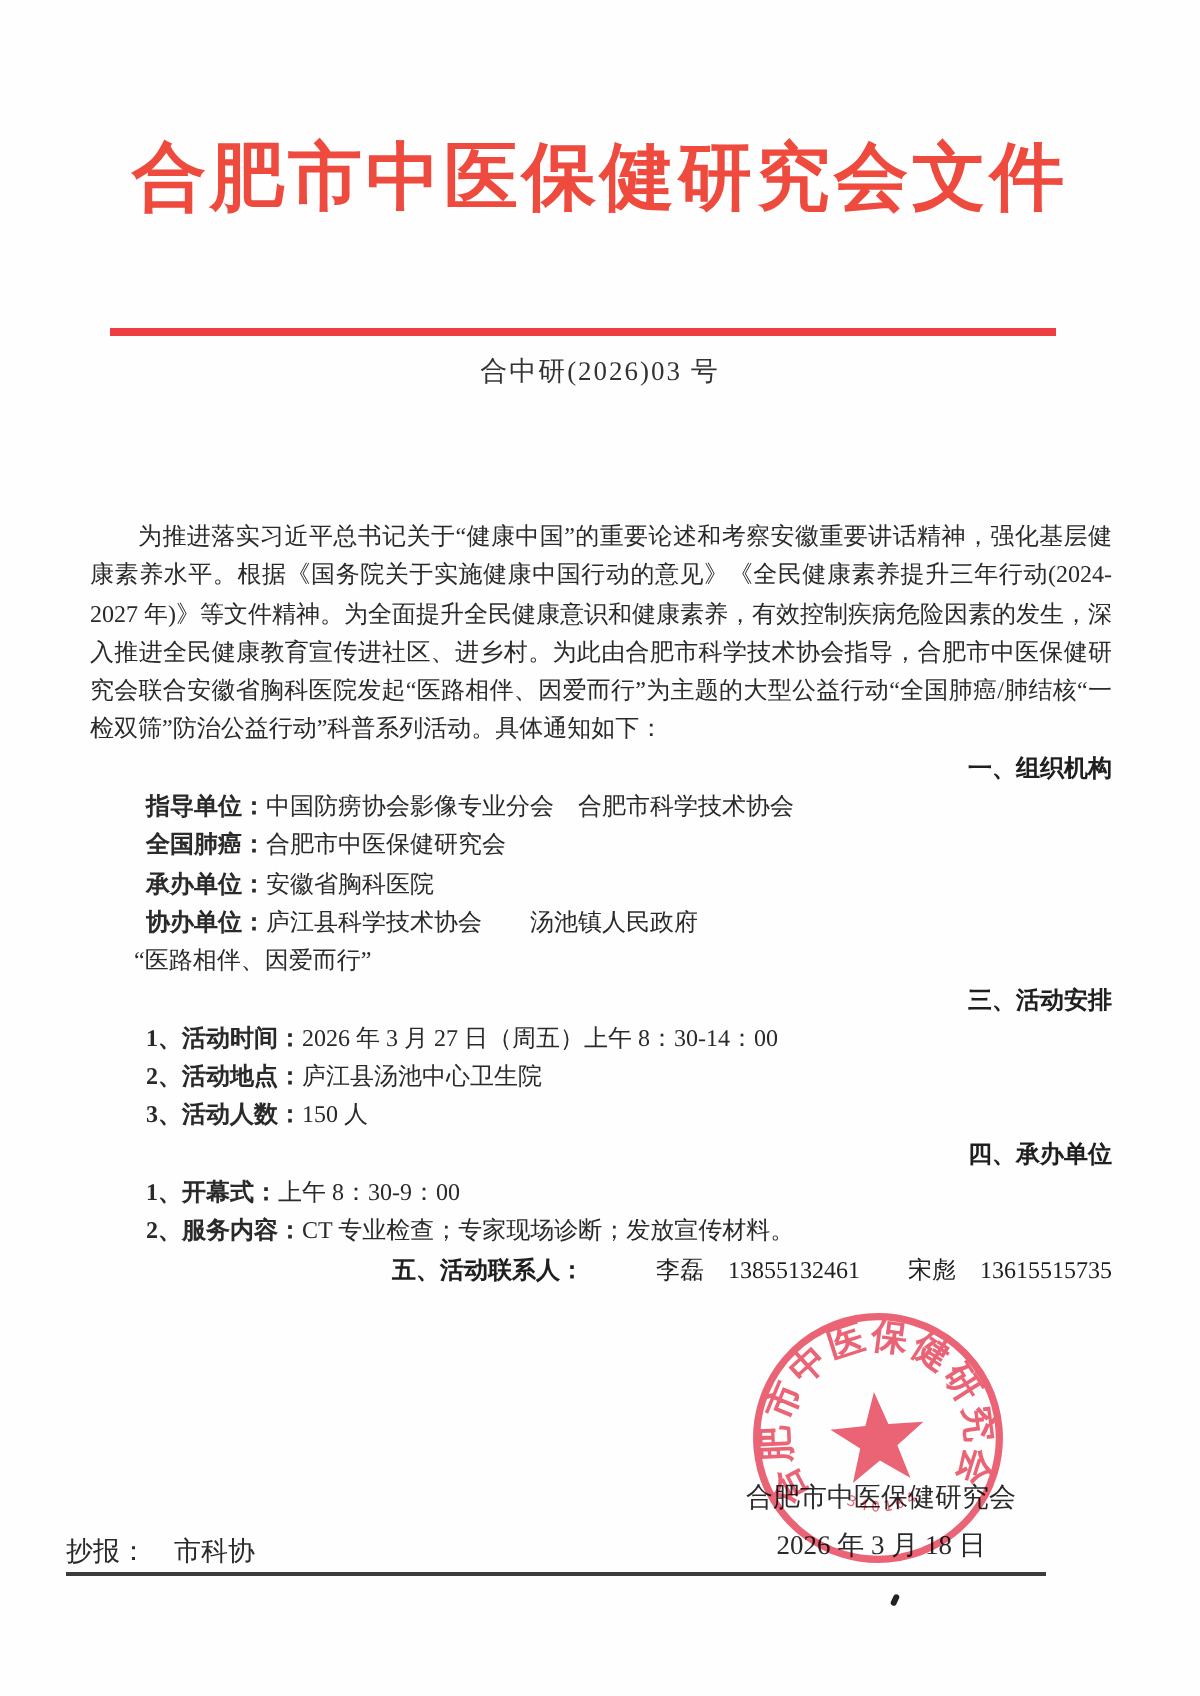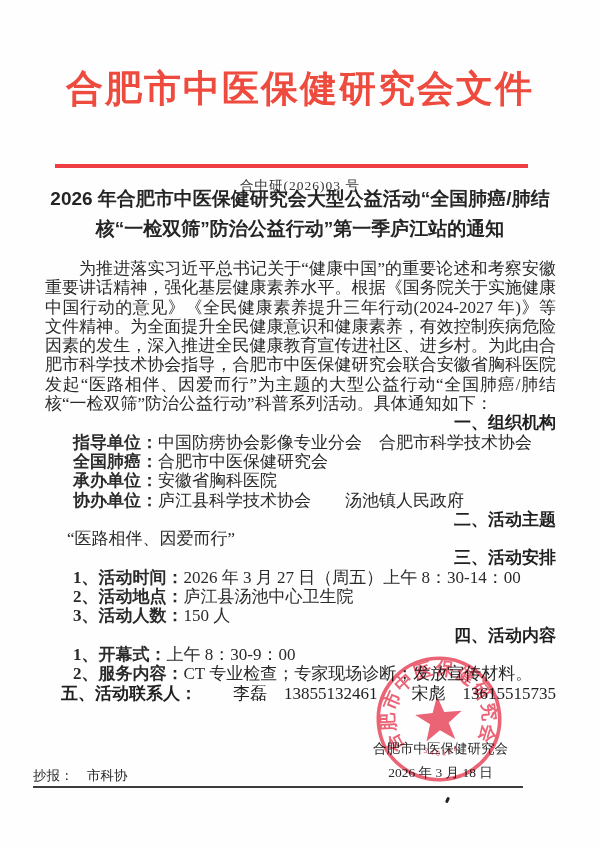--- a/index.html
+++ b/index.html
@@ -14,21 +14,21 @@
   .doc-number{position:absolute;top:137px;left:0;width:600px;text-align:center;
     font-size:13.5px;color:#333;letter-spacing:1px;margin-top:40px;}
 
   .red-rule{position:absolute;top:164px;left:55px;width:473px;height:4px;background:#ee3e44;}
 
   .doc-title{position:absolute;top:184px;left:47px;width:506px;text-align:center;
     font-size:19px;font-weight:bold;line-height:30px;color:#252525;
     font-family:"Liberation Sans","DejaVu Sans",sans-serif;}
 
   .body{position:absolute;top:259px;left:45px;width:511px;
-    font-size:17px;line-height:19.3px;color:#2a2a2a;}
+    font-size:12px;line-height:19.3px;color:#2a2a2a;}
   .para{margin:0;text-indent:2em;text-align:justify;}
   .sec-heading{font-weight:bold;color:#1f1f1f;text-align:right;}
   .item{padding-left:28px;}
   .item .lbl{font-weight:bold;}
   .quote{padding-left:22px;}
   .normal{font-weight:normal;margin-left:36px;}
 
   .signature{position:absolute;top:737px;left:368px;width:145px;text-align:center;
     font-size:13.5px;line-height:24px;color:#2a2a2a;}
 
@@ -44,55 +44,53 @@
 <body>
 
 <div class="page">
 
   <div class="header-title">合肥市中医保健研究会文件</div>
 
   <div class="doc-number">合中研(2026)03 号</div>
 
   <div class="red-rule"></div>
 
-  <div class="doc-title">2026 年合肥市中医保健研究会大型公益活动“全国肺癌/肺结核“一检双筛”防治公益行动”第一季庐江站的通知</div>
 
   <div class="body">
 
     <p class="para">为推进落实习近平总书记关于“健康中国”的重要论述和考察安徽重要讲话精神，强化基层健康素养水平。根据《国务院关于实施健康中国行动的意见》《全民健康素养提升三年行动(2024-2027 年)》等文件精神。为全面提升全民健康意识和健康素养，有效控制疾病危险因素的发生，深入推进全民健康教育宣传进社区、进乡村。为此由合肥市科学技术协会指导，合肥市中医保健研究会联合安徽省胸科医院发起“医路相伴、因爱而行”为主题的大型公益行动“全国肺癌/肺结核“一检双筛”防治公益行动”科普系列活动。具体通知如下：</p>
 
     <div class="sec-heading">一、组织机构</div>
     <div class="item">
       <span class="lbl">指导单位：</span><span>中国防痨协会影像专业分会　合肥市科学技术协会</span>
     </div>
     <div class="item">
       <span class="lbl">全国肺癌：</span><span>合肥市中医保健研究会</span>
     </div>
     <div class="item">
       <span class="lbl">承办单位：</span><span>安徽省胸科医院</span>
     </div>
     <div class="item">
       <span class="lbl">协办单位：</span><span>庐江县科学技术协会　　汤池镇人民政府</span>
     </div>
 
-    <div class="sec-heading">二、活动主题</div>
     <div class="quote">“医路相伴、因爱而行”</div>
 
     <div class="sec-heading">三、活动安排</div>
     <div class="item">
       <span class="lbl">1、活动时间：</span><span>2026 年 3 月 27 日（周五）上午 8：30-14：00</span>
     </div>
     <div class="item">
       <span class="lbl">2、活动地点：</span><span>庐江县汤池中心卫生院</span>
     </div>
     <div class="item">
       <span class="lbl">3、活动人数：</span><span>150 人</span>
     </div>
 
-    <div class="sec-heading">四、活动内容</div>
+    <div class="sec-heading">四、承办单位</div>
     <div class="item">
       <span class="lbl">1、开幕式：</span><span>上午 8：30-9：00</span>
     </div>
     <div class="item">
       <span class="lbl">2、服务内容：</span><span>CT 专业检查；专家现场诊断；发放宣传材料。</span>
     </div>
 
     <div class="sec-heading">
       <span class="lbl">五、活动联系人：</span><span class="normal">李磊　13855132461　　宋彪　13615515735</span>
     </div>

